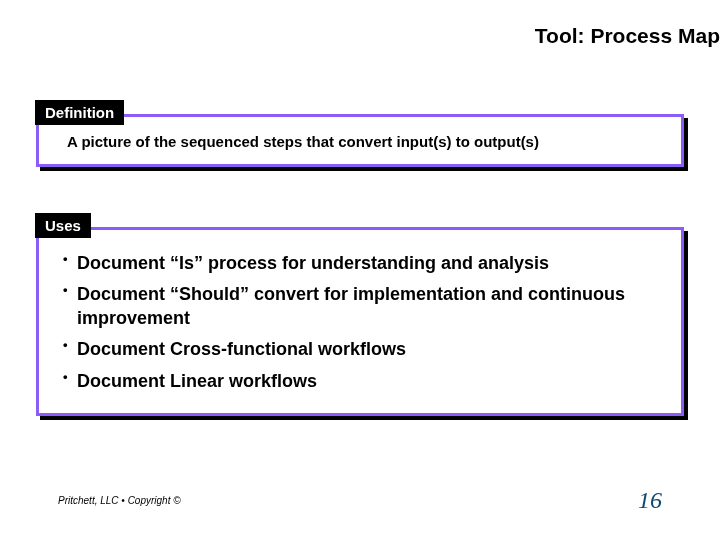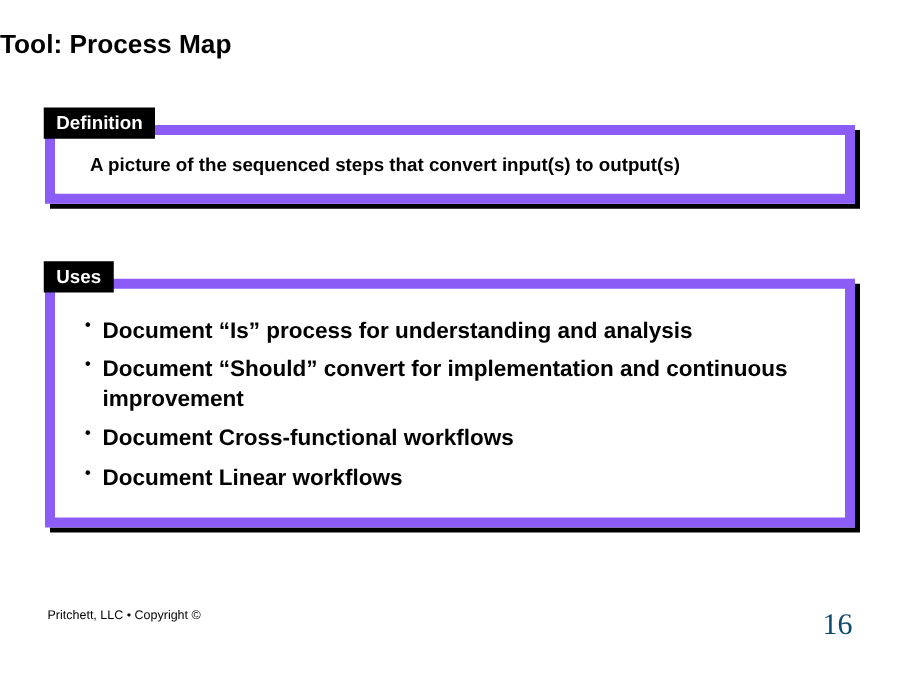--- a/index.html
+++ b/index.html
@@ -4,31 +4,31 @@
   <style>
     * { box-sizing: border-box; margin: 0; padding: 0; }
     body {
       width: 720px;
       height: 540px;
       background: #ffffff;
       font-family: Arial, Helvetica, sans-serif;
       position: relative;
     }
     .slide-title {
-      text-align: left;
+      text-align: right;
       font-weight: bold;
       font-size: 21px;
       color: #000;
       padding-top: 24px;
     }
     .section {
       position: relative;
       margin: 0 36px;
     }
-    .section-1 { margin-top: 52px; }
+    .section-1 { margin-top: 66px; }
     .section-2 { margin-top: 60px; }
     .shadow-box {
       position: relative;
     }
     .shadow-box::after {
       content: "";
       position: absolute;
       top: 4px;
       left: 4px;
       right: -4px;
@@ -43,21 +43,21 @@
       background: #000;
       color: #fff;
       font-weight: bold;
       font-size: 15px;
       padding: 4px 10px;
       z-index: 2;
     }
     .box-body {
       position: relative;
       background: #fff;
-      border: 8px solid #8b5cf6;
+      border: 3px solid #8b5cf6;
       padding: 14px 22px 12px 22px;
       z-index: 1;
     }
     .box-body.def {
       padding: 16px 12px 14px 28px;
     }
     .def-text {
       font-weight: bold;
       font-size: 15px;
       color: #000;
@@ -79,24 +79,25 @@
       position: absolute;
       left: 0;
       top: 3px;
       font-size: 13px;
     }
     .footer {
       position: absolute;
       bottom: 26px;
       left: 0;
       right: 0;
-      padding: 0 38px;
+      padding: 0 58px;
       display: flex;
       justify-content: space-between;
-      align-items: flex-start;
+      align-items: center;
+      font-style: italic;
     }
     .copyright {
       font-size: 10px;
       color: #000;
     }
     .page-num {
       font-family: "Times New Roman", Times, serif;
       font-size: 24px;
       color: #0c4a6e;
     }

